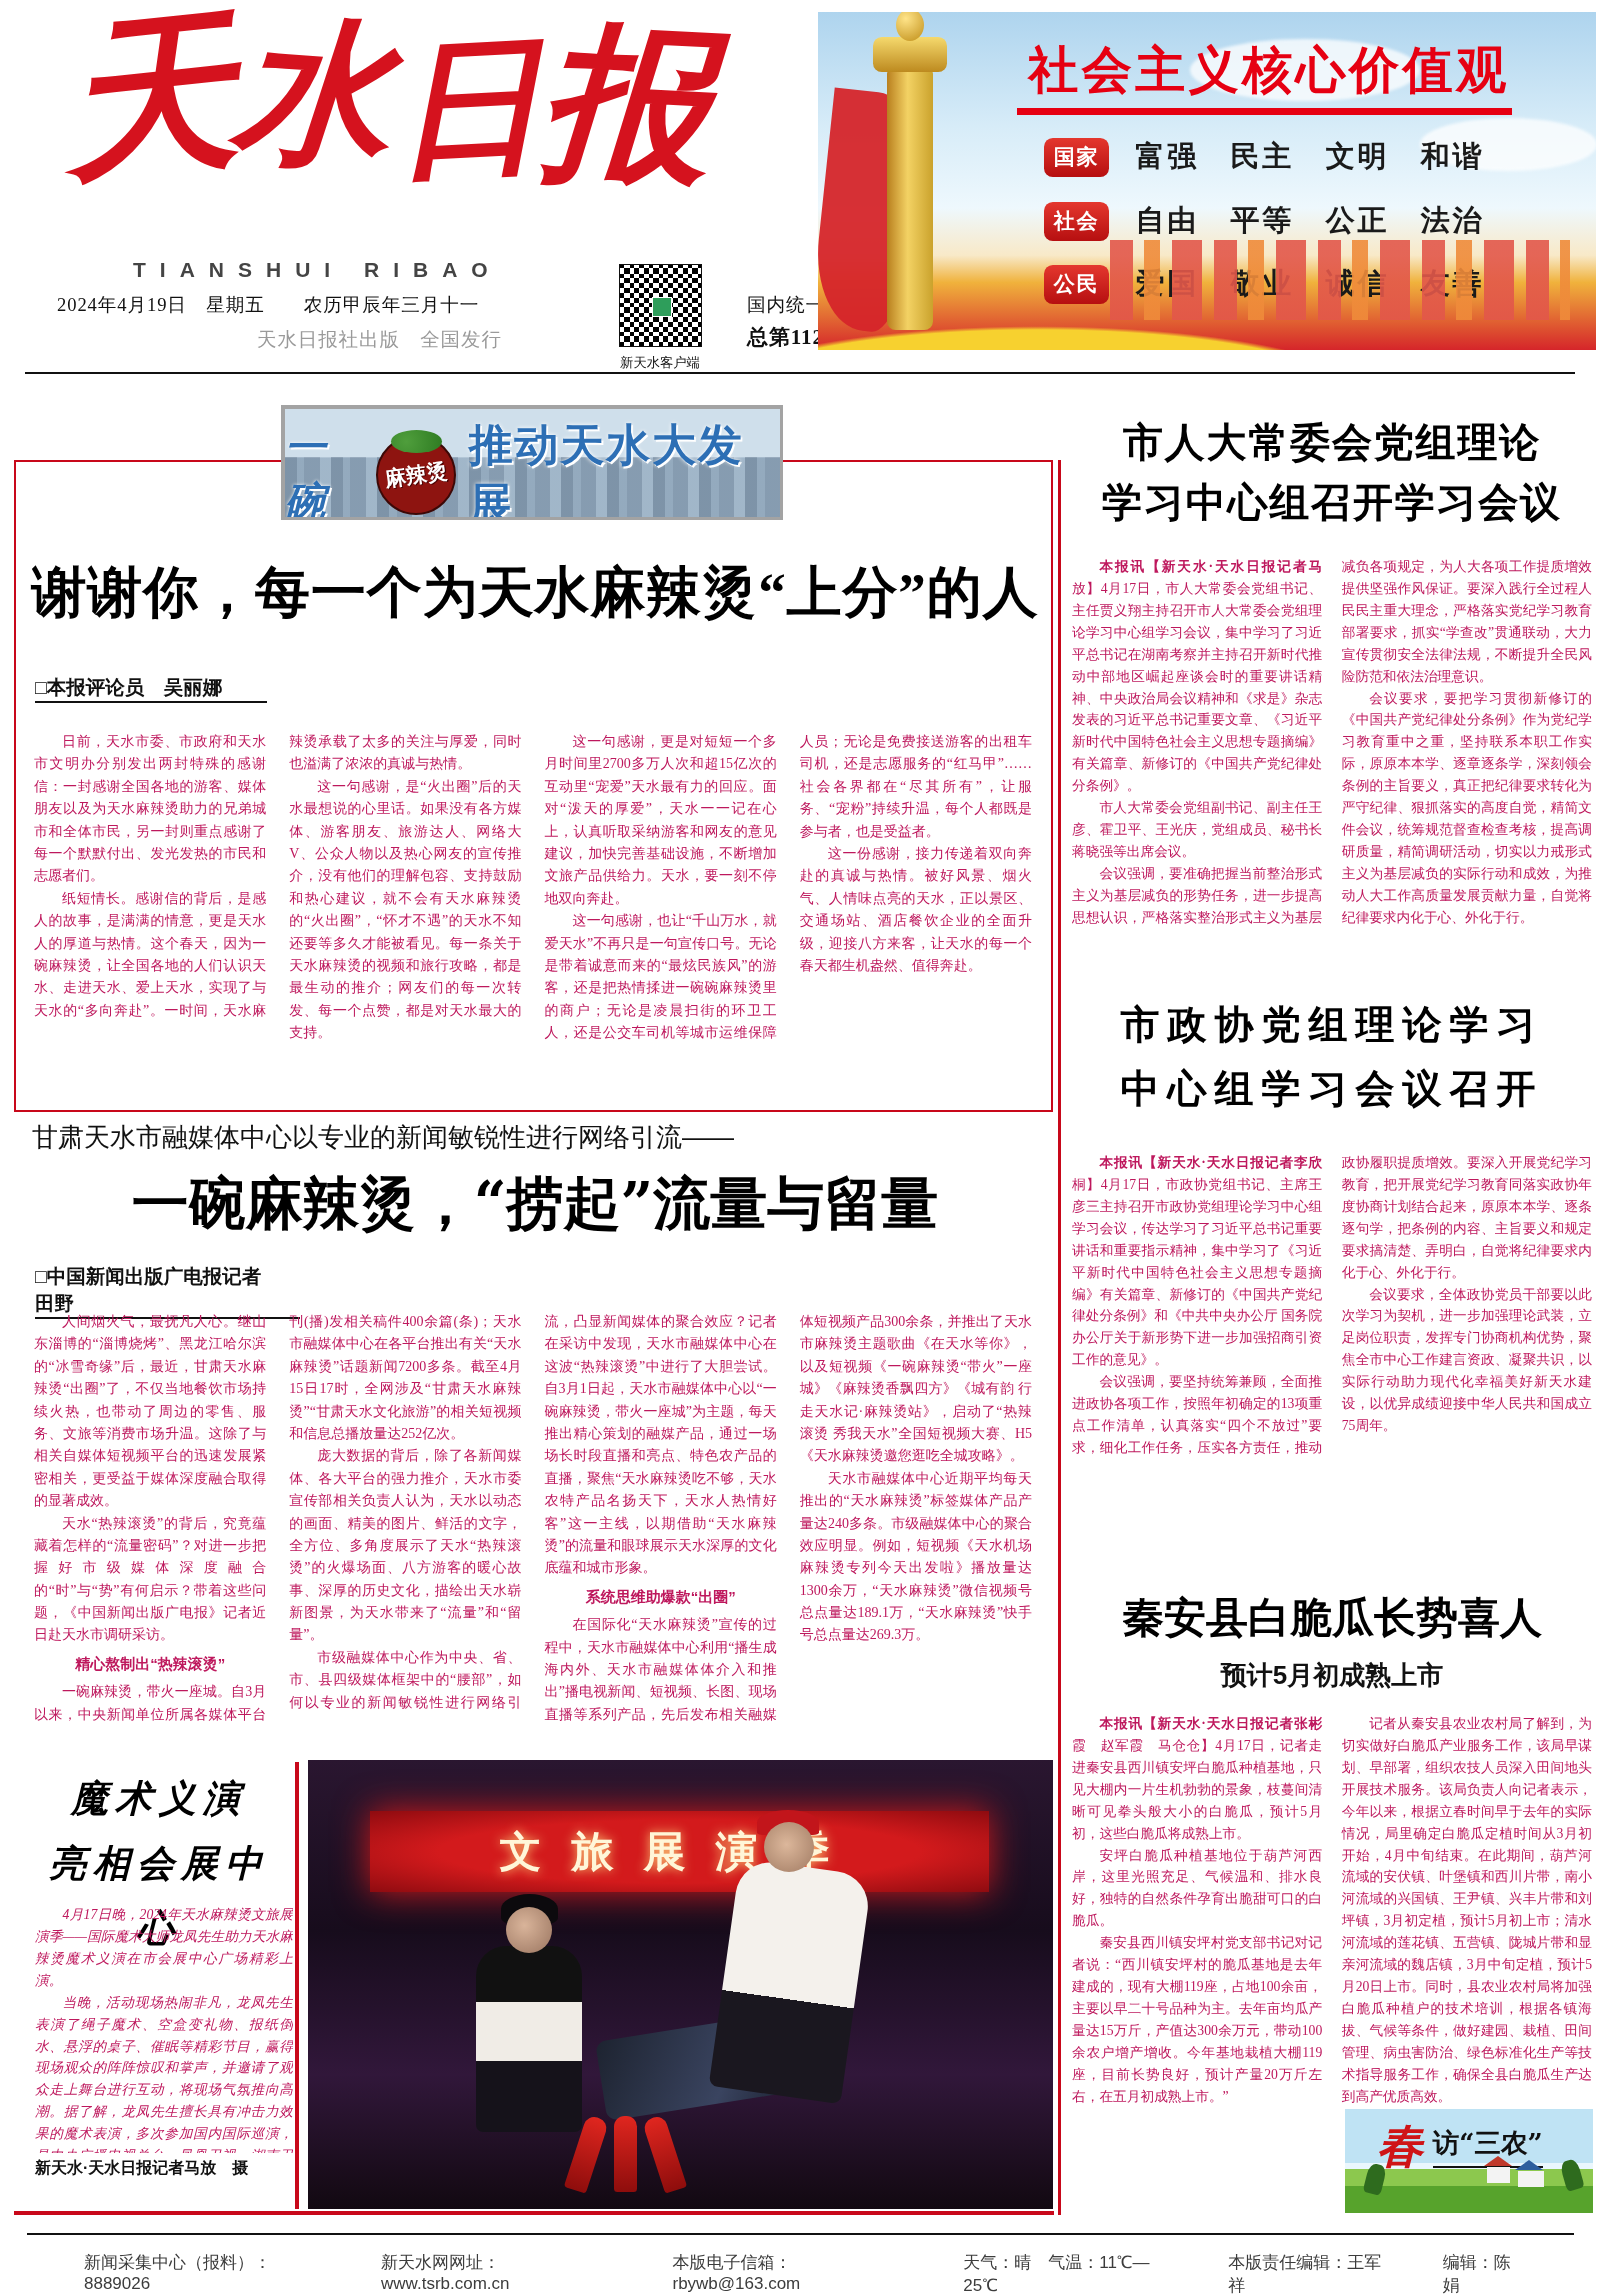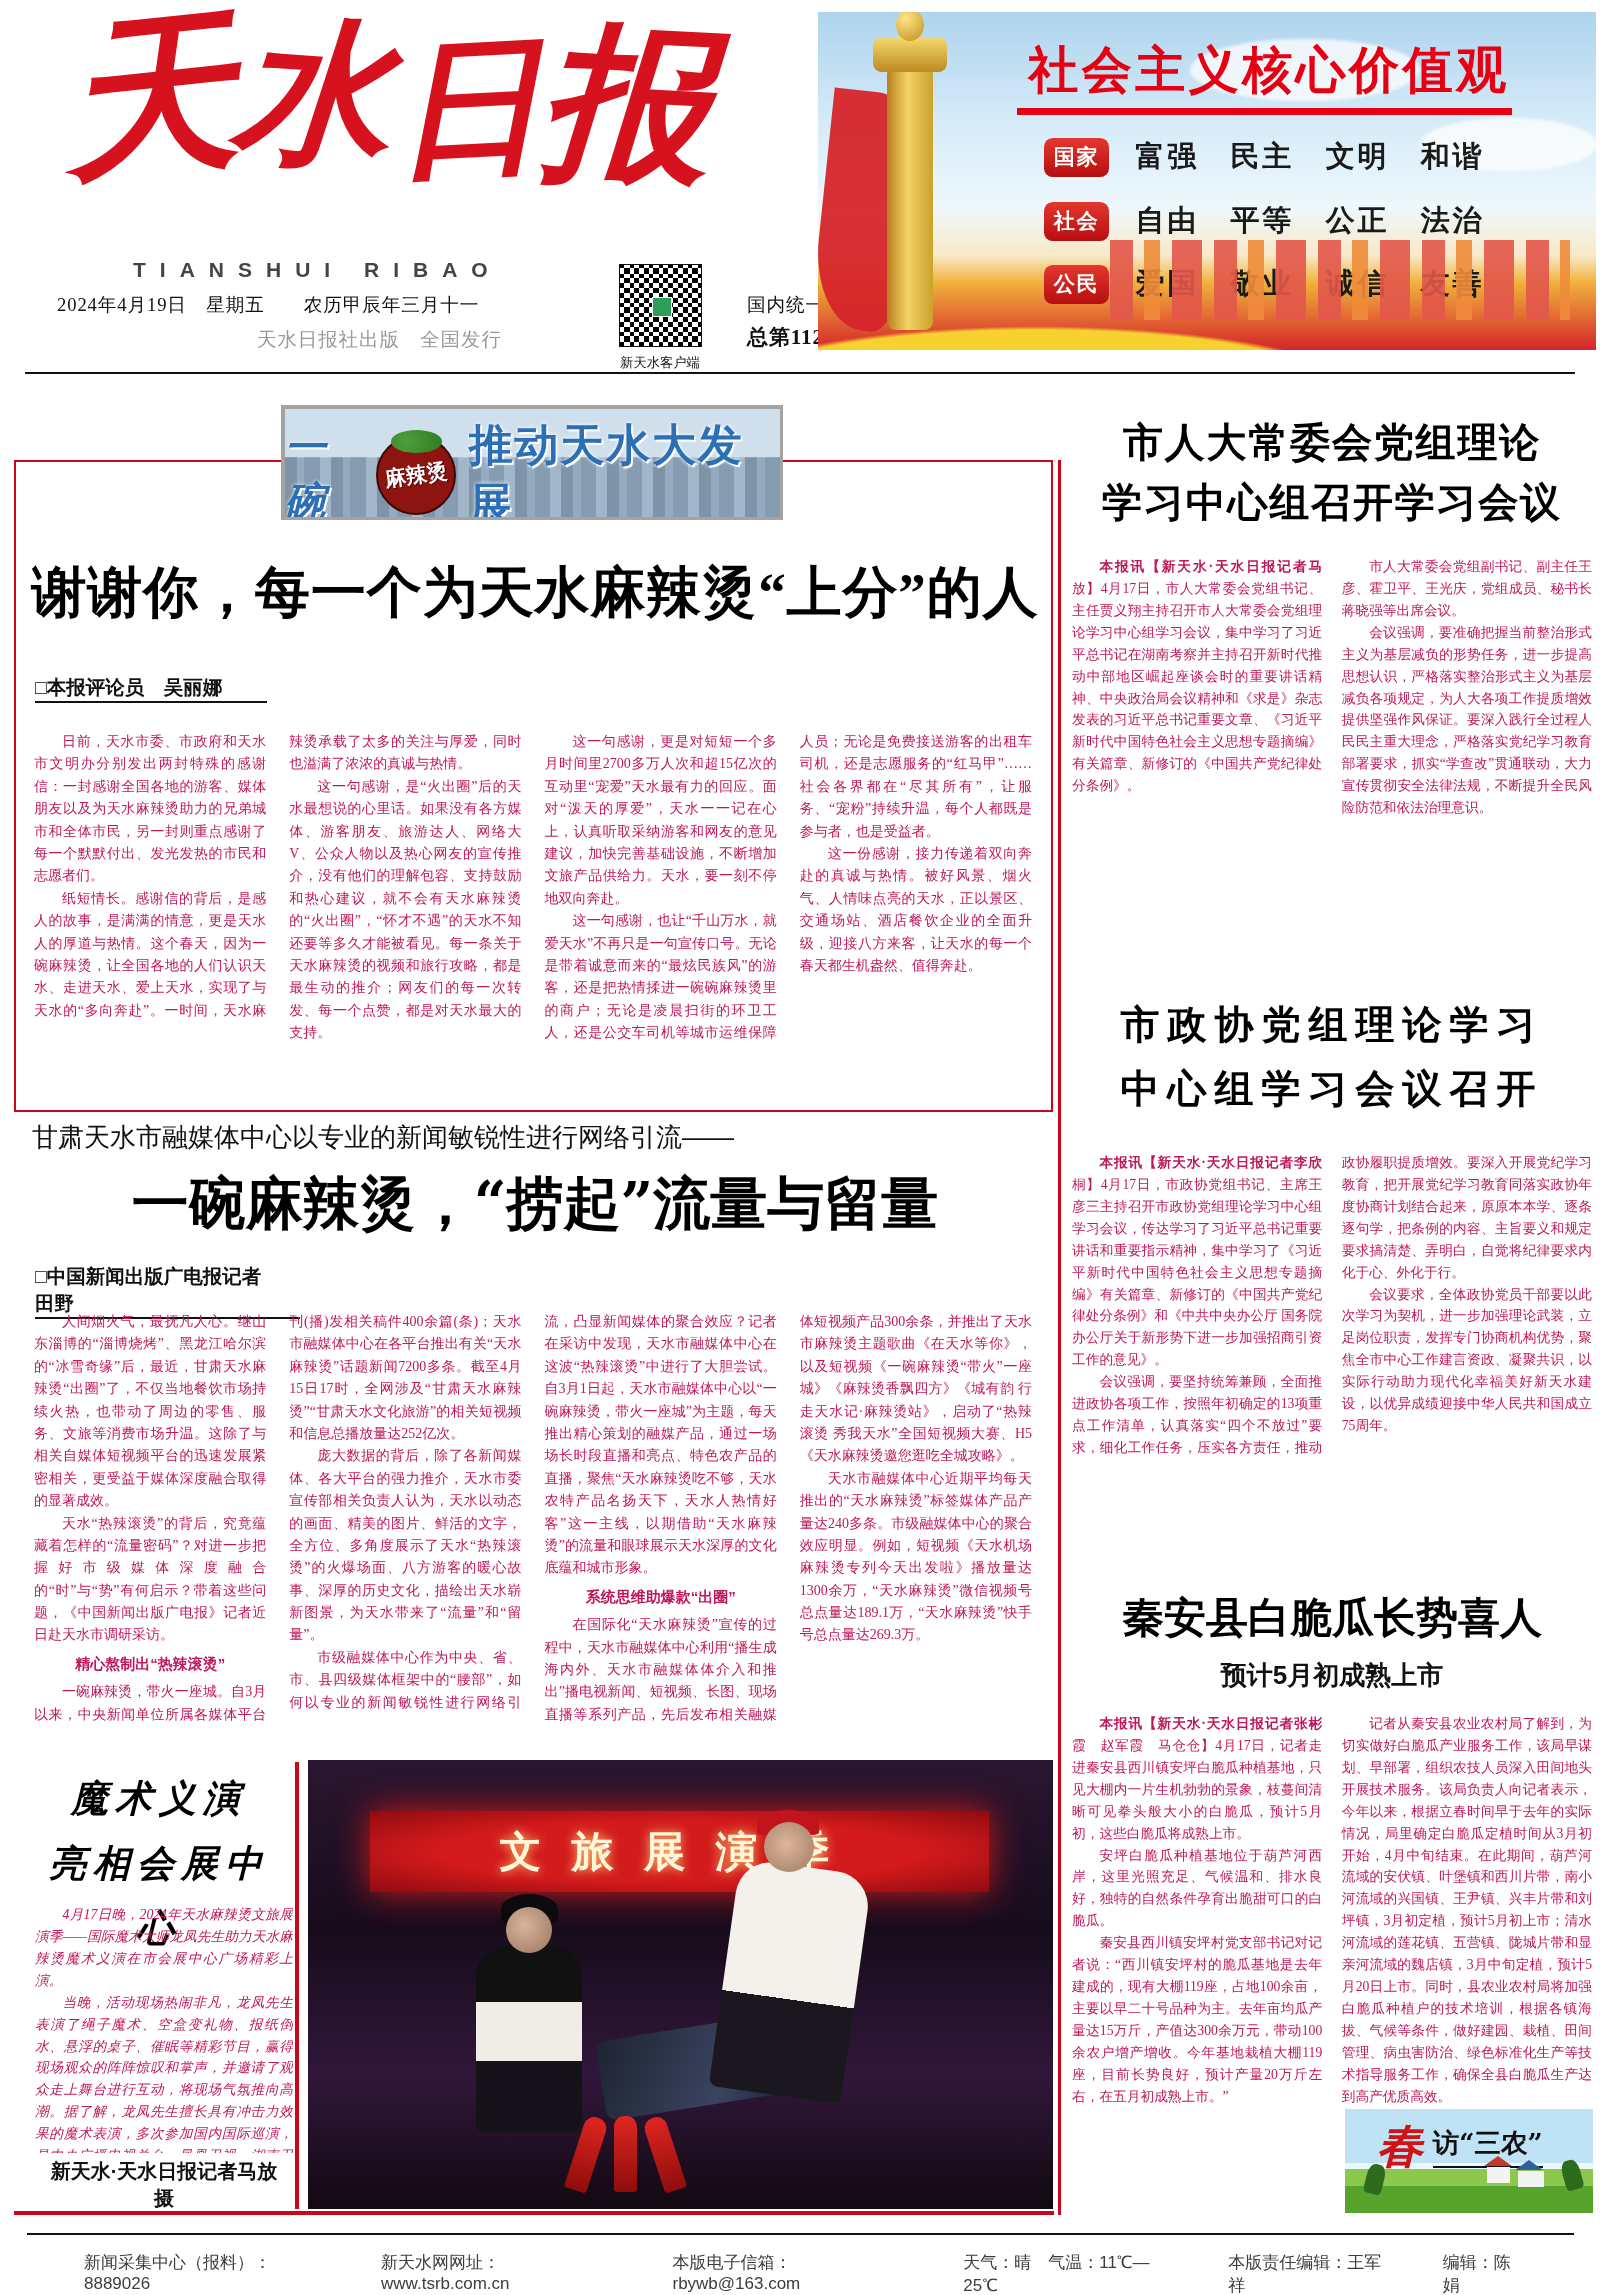--- a/index.html
+++ b/index.html
@@ -129,22 +129,22 @@
   .h2{left:173px;top:62px;width:26.5px;}
   .h2::before{border-bottom-color:#2e5f9e;}
   .farmer{position:absolute;width:17.7px;height:30px;background:#2e6b1e;border-radius:40% 40% 20% 20%;}
   .f1{left:21px;top:55px;transform:rotate(14deg);}
   .f2{left:218px;top:51px;transform:rotate(-16deg);}
 
   
   .magic-title{left:44px;top:1766px;width:230px;text-align:center;font-family:"DejaVu Serif",serif;
       font-weight:900;font-style:italic;font-size:37px;letter-spacing:7px;line-height:1.75;color:#000;}
   .magic-body{left:35px;top:1904px;width:258px;height:249px;font-size:13.7px;font-style:italic;}
-  .photo-caption{left:35px;top:2158px;width:258px;text-align:center;font-family:"Liberation Sans",sans-serif;
-      font-size:20px;font-weight:bold;color:#111;}
+  .photo-caption{left:35px;top:2158px;width:258px;font-family:"Liberation Sans",sans-serif;
+      font-size:16px;font-weight:bold;color:#111;}
 
   
   .photo{left:308px;top:1760px;width:745px;height:449px;overflow:hidden;
       background:linear-gradient(180deg,#2a1630 0%,#170c1c 38%,#31173a 70%,#120911 100%);}
   .stage-banner{position:absolute;left:62px;top:51px;width:619px;height:81px;
       background:radial-gradient(ellipse at 50% 50%,#d31a1c 0 55%,#8e0b10 100%);
       box-shadow:0 0 35px #d31a1c;display:flex;align-items:center;justify-content:center;}
   .stage-banner span{color:#fff6d8;font-size:42px;font-weight:900;letter-spacing:30px;
       font-family:"DejaVu Serif",serif;text-shadow:0 0 10.6px #ffd27a;}
   .perf-left{position:absolute;left:168px;top:186px;width:106px;height:186px;
@@ -264,20 +264,21 @@
 <div class="abs vrule-photo"></div>
 
 <div class="abs r-head rA-head">
   <div>市人大常委会党组理论</div>
   <div>学习中心组召开学习会议</div>
 </div>
 <div class="abs bodytext newsbody rA-body">
     <p>本报讯【新天水·天水日报记者马放】4月17日，市人大常委会党组书记、主任贾义翔主持召开市人大常委会党组理论学习中心组学习会议，集中学习了习近平总书记在湖南考察并主持召开新时代推动中部地区崛起座谈会时的重要讲话精神、中央政治局会议精神和《求是》杂志发表的习近平总书记重要文章、《习近平新时代中国特色社会主义思想专题摘编》有关篇章、新修订的《中国共产党纪律处分条例》。</p>
     <p>市人大常委会党组副书记、副主任王彦、霍卫平、王光庆，党组成员、秘书长蒋晓强等出席会议。</p>
     <p>会议强调，要准确把握当前整治形式主义为基层减负的形势任务，进一步提高思想认识，严格落实整治形式主义为基层减负各项规定，为人大各项工作提质增效提供坚强作风保证。要深入践行全过程人民民主重大理念，严格落实党纪学习教育部署要求，抓实“学查改”贯通联动，大力宣传贯彻安全法律法规，不断提升全民风险防范和依法治理意识。</p>
+    <p>会议要求，要把学习贯彻新修订的《中国共产党纪律处分条例》作为党纪学习教育重中之重，坚持联系本职工作实际，原原本本学、逐章逐条学，深刻领会条例的主旨要义，真正把纪律要求转化为严守纪律、狠抓落实的高度自觉，精简文件会议，统筹规范督查检查考核，提高调研质量，精简调研活动，切实以力戒形式主义为基层减负的实际行动和成效，为推动人大工作高质量发展贡献力量，自觉将纪律要求内化于心、外化于行。</p>
   </div>
 
 <div class="abs r-head rB-head">
   <div>市政协党组理论学习</div>
   <div>中心组学习会议召开</div>
 </div>
 <div class="abs bodytext newsbody rB-body">
     <p>本报讯【新天水·天水日报记者李欣桐】4月17日，市政协党组书记、主席王彦三主持召开市政协党组理论学习中心组学习会议，传达学习了习近平总书记重要讲话和重要指示精神，集中学习了《习近平新时代中国特色社会主义思想专题摘编》有关篇章、新修订的《中国共产党纪律处分条例》和《中共中央办公厅 国务院办公厅关于新形势下进一步加强招商引资工作的意见》。</p>
     <p>会议强调，要坚持统筹兼顾，全面推进政协各项工作，按照年初确定的13项重点工作清单，认真落实“四个不放过”要求，细化工作任务，压实各方责任，推动政协履职提质增效。要深入开展党纪学习教育，把开展党纪学习教育同落实政协年度协商计划结合起来，原原本本学、逐条逐句学，把条例的内容、主旨要义和规定要求搞清楚、弄明白，自觉将纪律要求内化于心、外化于行。</p>
     <p>会议要求，全体政协党员干部要以此次学习为契机，进一步加强理论武装，立足岗位职责，发挥专门协商机构优势，聚焦全市中心工作建言资政、凝聚共识，以实际行动助力现代化幸福美好新天水建设，以优异成绩迎接中华人民共和国成立75周年。</p>

